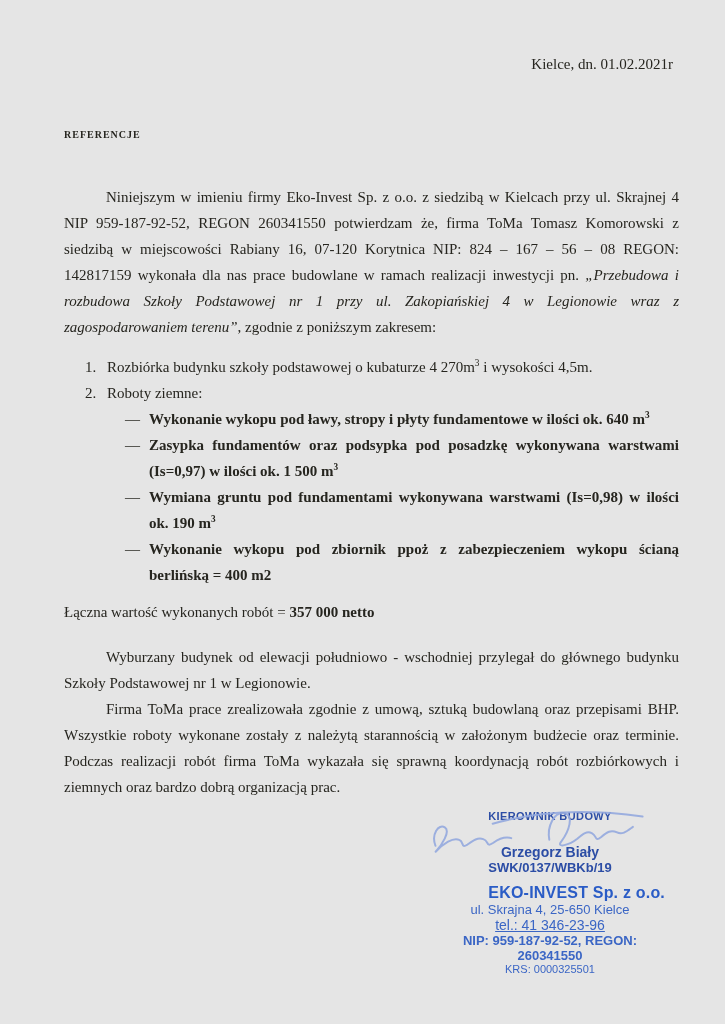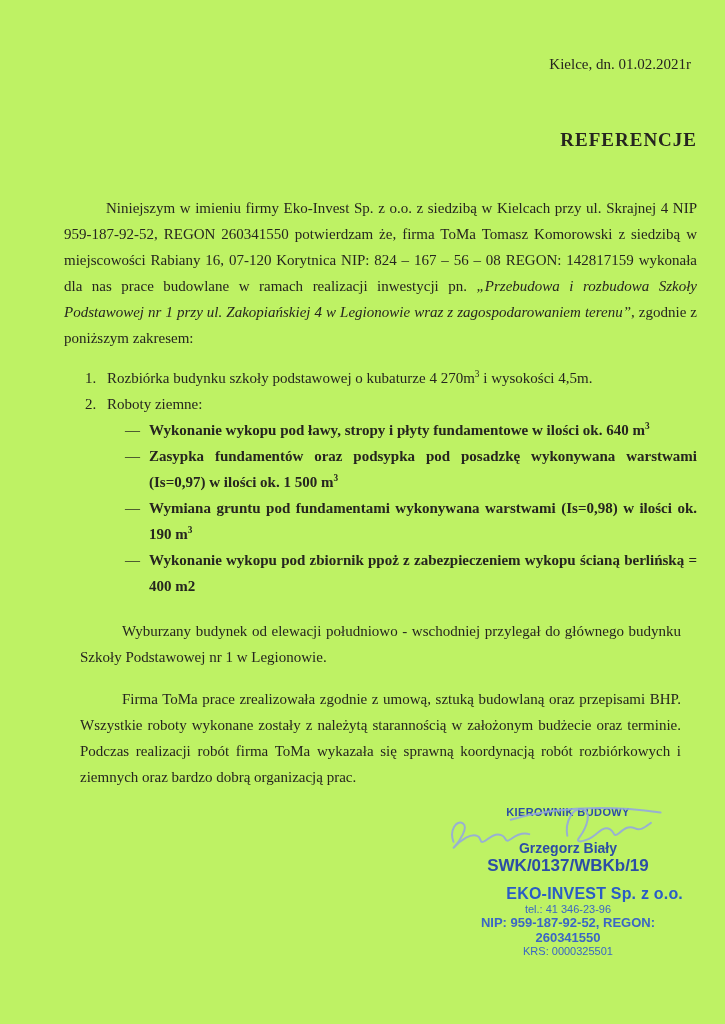--- a/index.html
+++ b/index.html
@@ -1,57 +1,57 @@
 <!DOCTYPE html>
 <html><head>
 <meta charset="utf-8">
 <style>
   html, body { margin:0; padding:0; background:#ffffff; }
   .page {
     position: relative;
     width: 725px;
     height: 1024px;
-    background: #bef264;
+    background: #e5e5e5;
     box-sizing: border-box;
-    padding: 56px 28px 0 64px;
+    padding: 56px 46px 0 64px;
     font-family: "Liberation Serif", "DejaVu Serif", serif;
     color: #26251f;
     font-size: 15px;
     overflow: hidden;
   }
   .date      { text-align: right; padding-right: 6px; font-size: 15px; }
-  .title     { text-align: right; font-weight: bold; font-size: 19px; letter-spacing: 1px; margin-top: 56px; }
+  .title     { text-align: left; font-weight: bold; font-size: 10px; letter-spacing: 1px; margin-top: 56px; }
   .intro     { margin: 44px 0 0 0; text-align: justify; line-height: 26px; text-indent: 42px; }
   .intro em  { font-style: italic; }
   .numlist   { margin-top: 14px; }
   .num-item  { display: flex; line-height: 26px; margin-left: 21px; }
   .num-item .num  { width: 22px; flex: 0 0 22px; }
   .num-item .txt  { flex: 1; }
   .dash-item { display: flex; line-height: 26px; margin-left: 61px; }
   .dash-item .dash { width: 24px; flex: 0 0 24px; }
   .dash-item .txt  { flex: 1; text-align: justify; font-weight: bold; }
   sup { font-size: 0.62em; vertical-align: super; line-height: 0; }
   .period  { margin: 14px 0 0 0; line-height: 26px; }
   .value   { margin: 11px 0 0 0; line-height: 26px; }
   .value strong { font-weight: bold; }
-  .closing { margin: 16px; text-align: justify; line-height: 26px; text-indent: 42px; }
+  .closing { margin: 0; text-align: justify; line-height: 26px; text-indent: 42px; }
   .closing.first { margin-top: 19px; }
   .stamp-wrap {
     position: relative;
     width: 230px;
     margin: 10px 14px 0 auto;
     text-align: center;
     font-family: "Liberation Sans", "DejaVu Sans", sans-serif;
   }
   .stamp-role { font-size: 11px;  font-weight: bold; color: #2c4da5; letter-spacing: 0.4px; }
   .stamp-name { font-size: 14px; font-weight: bold; color: #2c4da5; margin-top: 22px; }
-  .stamp-lic  { font-size: 17px;  font-weight: bold; color: #2c4da5; }
+  .stamp-lic  { font-size: 13px;  font-weight: bold; color: #2c4da5; }
   .stamp-cname{ font-size: 16px;  font-weight: bold; color: #2a5cc6; margin-top: 9px; letter-spacing: 0.2px; text-align: right; }
   .stamp-addr { font-size: 13px;  color: #3b66c5; }
-  .stamp-tel  { font-size: 11px;  color: #3b66c5; }
+  .stamp-tel  { font-size: 14px;  color: #3b66c5; text-decoration: underline; }
   .stamp-nip  { font-size: 13px;  font-weight: bold; color: #3b66c5; }
   .stamp-krs  { font-size: 11px;  color: #3b66c5; }
   .signature-svg {
     position: absolute;
     left: -14px;
     top: -10px;
     width: 244px;
     height: 62px;
     transform: rotate(-2deg);
     pointer-events: none;
@@ -96,34 +96,36 @@
     </div>
 
     <div class="dash-item">
       <span class="dash">—</span>
       <span class="txt">Wykonanie wykopu pod zbiornik ppoż z zabezpieczeniem wykopu ścianą berlińską = 400 m2</span>
     </div>
 
   </div>
 
 
+  <p class="value"><span>Łączna wartość wykonanych robót = </span><strong>357 000 netto</strong></p>
 
   <p class="closing first">Wyburzany budynek od elewacji południowo - wschodniej przylegał do głównego budynku Szkoły Podstawowej nr 1 w Legionowie.</p>
   <p class="closing">Firma ToMa prace zrealizowała zgodnie z umową, sztuką budowlaną oraz przepisami BHP. Wszystkie roboty wykonane zostały z należytą starannością w założonym budżecie oraz terminie. Podczas realizacji robót firma ToMa wykazała się sprawną koordynacją robót rozbiórkowych i ziemnych oraz bardzo dobrą organizacją prac.</p>
 
   <div class="stamp-wrap">
     <svg class="signature-svg" viewBox="0 0 244 62" xmlns="http://www.w3.org/2000/svg">
       <g fill="none" stroke="#94a9de" stroke-width="2" stroke-linecap="round" stroke-linejoin="round" opacity="0.9">
         <path d="M14,42 C10,30 18,20 24,24 C30,28 20,42 14,48 C22,40 32,34 38,37 C43,39 39,46 46,42 C52,38 56,35 62,37 C68,39 64,46 72,41 C78,37 84,35 90,37"></path>
         <path d="M128,40 C126,26 134,12 144,14 C154,16 148,32 140,42 C134,49 148,46 156,40 C162,35 166,32 171,35 C176,38 173,44 180,39 C186,34 190,32 196,35 C201,38 206,34 212,30"></path>
         <path d="M72,22 C112,12 164,10 222,20"></path>
       </g>
     </svg>
     <div class="stamp-role">KIEROWNIK BUDOWY</div>
     <div class="stamp-name">Grzegorz Biały</div>
     <div class="stamp-lic">SWK/0137/WBKb/19</div>
     <div class="stamp-cname">EKO-INVEST Sp. z o.o.</div>
+    <div class="stamp-addr">ul. Skrajna 4, 25-650 Kielce</div>
     <div class="stamp-tel">tel.: 41 346-23-96</div>
     <div class="stamp-nip">NIP: 959-187-92-52, REGON: 260341550</div>
     <div class="stamp-krs">KRS: 0000325501</div>
   </div>
 
 </div>
 
 </body></html>

